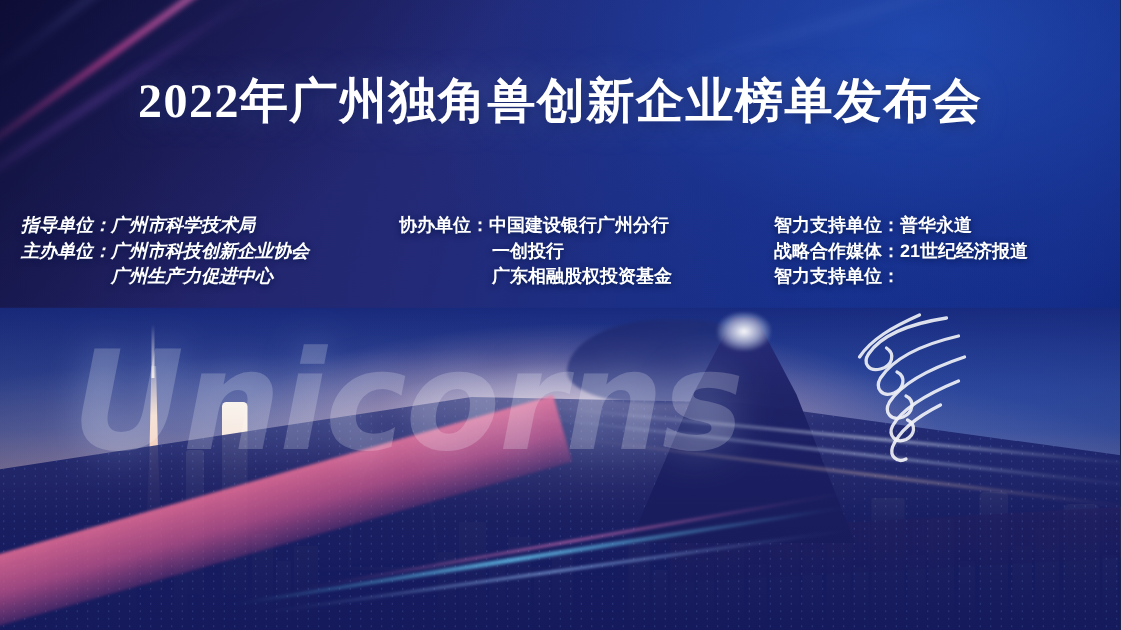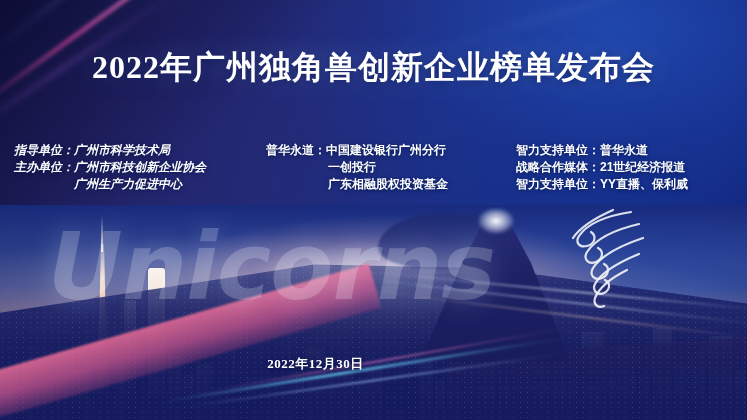--- a/index.html
+++ b/index.html
@@ -394,21 +394,21 @@
         <span class="val">广州市科技创新企业协会</span>
       </div>
       <div class="row">
         <span class="indent" style="width:60px"></span>
         <span class="val">广州生产力促进中心</span>
       </div>
     </div>
 
     <div class="col col-2">
       <div class="row">
-        <span class="lab">普华永道：</span>
+        <span class="lab">协办单位：</span>
         <span class="val">中国建设银行广州分行</span>
       </div>
       <div class="row">
         <span class="indent" style="width:62px"></span>
         <span class="val">一创投行</span>
       </div>
       <div class="row">
         <span class="indent" style="width:62px"></span>
         <span class="val">广东相融股权投资基金</span>
       </div>
@@ -418,22 +418,18 @@
       <div class="row">
         <span class="lab">智力支持单位：</span>
         <span class="val">普华永道</span>
       </div>
       <div class="row">
         <span class="lab">战略合作媒体：</span>
         <span class="val">21世纪经济报道</span>
       </div>
       <div class="row">
         <span class="lab">智力支持单位：</span>
-        <span class="val">YY直播、保利威</span>
       </div>
     </div>
   </div>
 
-  <div class="date">
-    <span class="date-inner">2022年12月30日</span>
-  </div>
 
 </div>
 
 </body></html>

